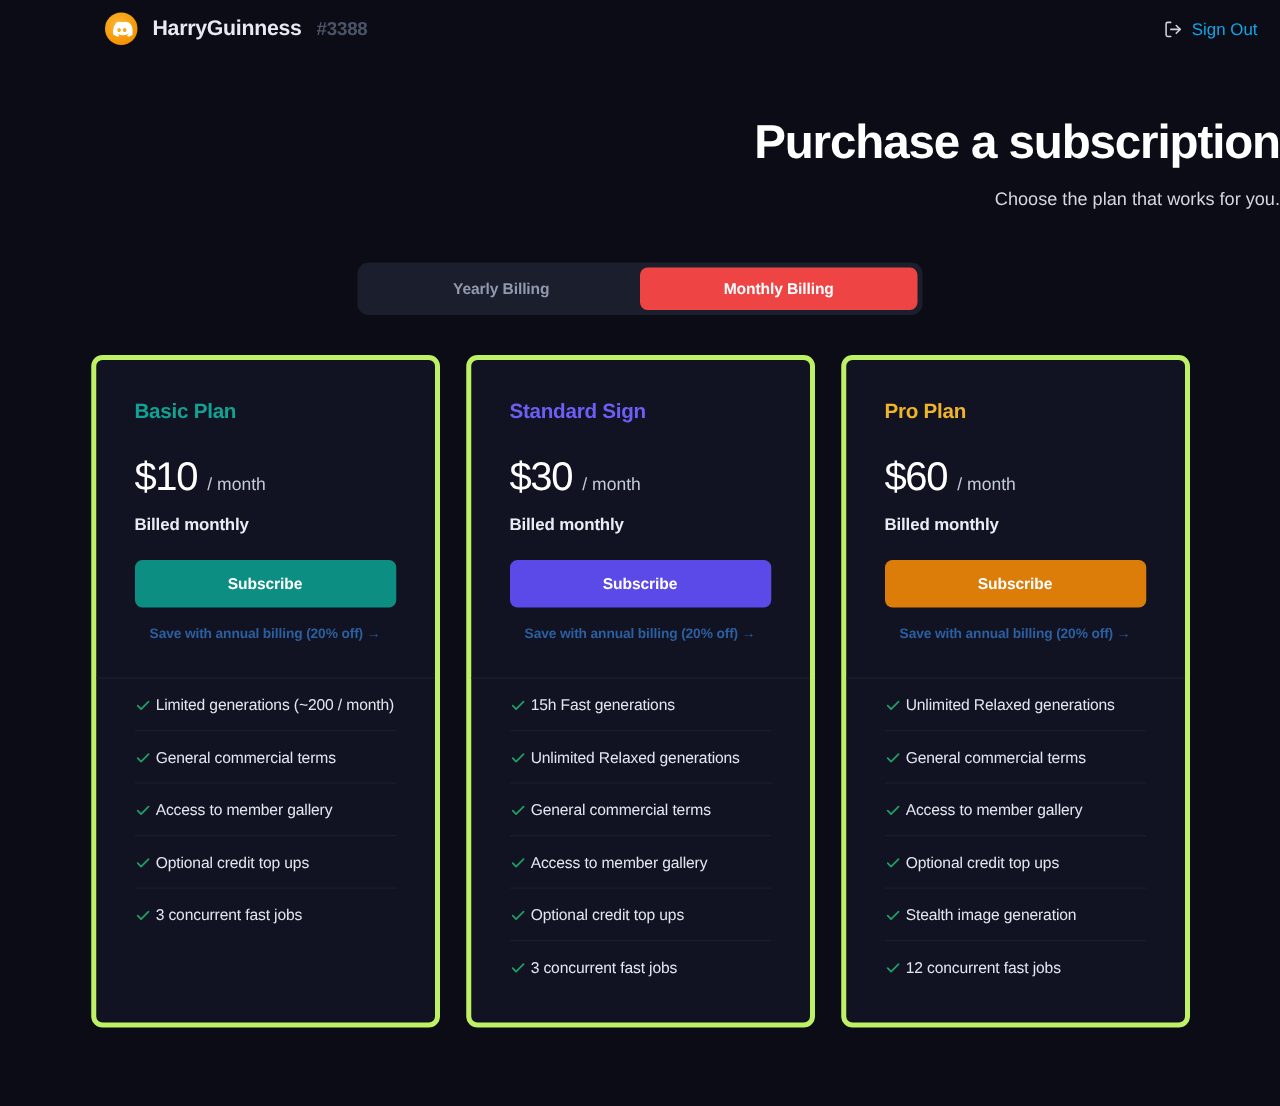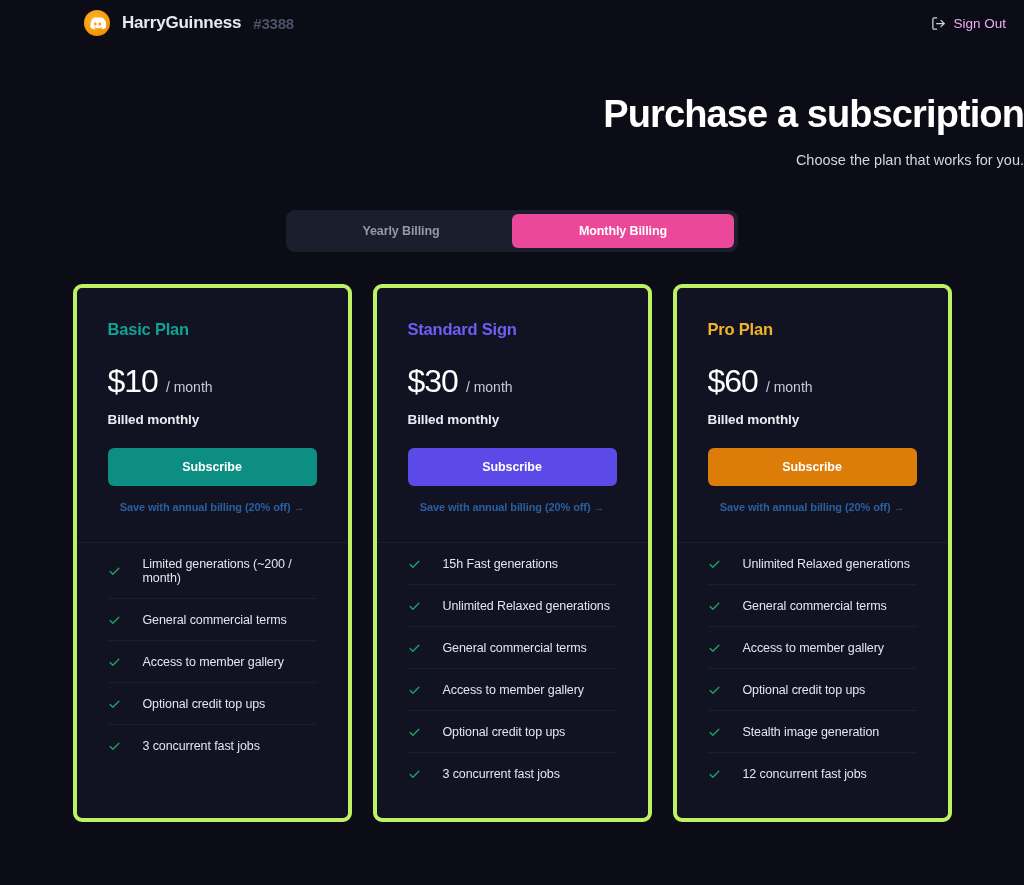--- a/index.html
+++ b/index.html
@@ -46,21 +46,21 @@
     font-size: 15px;
     font-weight: bold;
     color: #4b5367;
     letter-spacing: -0.2px;
   }
   .spacer { flex: 1; }
   .signout {
     display: flex;
     align-items: flex-end;
     gap: 7px;
-    color: #f0abfc;
+    color: #0ea5e9;
     font-size: 13.5px;
     cursor: pointer;
     font-weight: 500;
   }
   .signout svg { display: block; }
 
   
   .hero { text-align: right; margin-top: 47px; }
   .hero h1 {
     font-size: 38px;
@@ -92,21 +92,21 @@
     text-align: center;
     padding: 10px 0;
     font-size: 12.5px;
     font-weight: bold;
     border-radius: 6px;
     color: #9199ad;
     cursor: pointer;
     letter-spacing: -0.1px;
   }
   .toggle-opt.active {
-    background: #ec4899;
+    background: #ef4444;
     color: #ffffff;
   }
 
   
   .cards {
     display: flex;
     justify-content: center;
     gap: 21px;
     margin-top: 32px;
   }
@@ -173,21 +173,21 @@
     cursor: pointer;
     letter-spacing: -0.1px;
   }
 
   .divider-top { height: 1px; background: #1b1e2d; }
 
   .features { padding: 0 31px 24px 31px; }
   .feature {
     display: flex;
     align-items: center;
-    gap: 22px;
+    gap: 4px;
     padding: 14px 0 13px 0;
     border-bottom: 1px solid #1b1e2d;
   }
   .feature:last-child { border-bottom: none; }
   .check { flex: none; display: block; }
   .feature-text {
     font-size: 12.5px;
     color: #e2e6ef;
     letter-spacing: -0.1px;
   }

